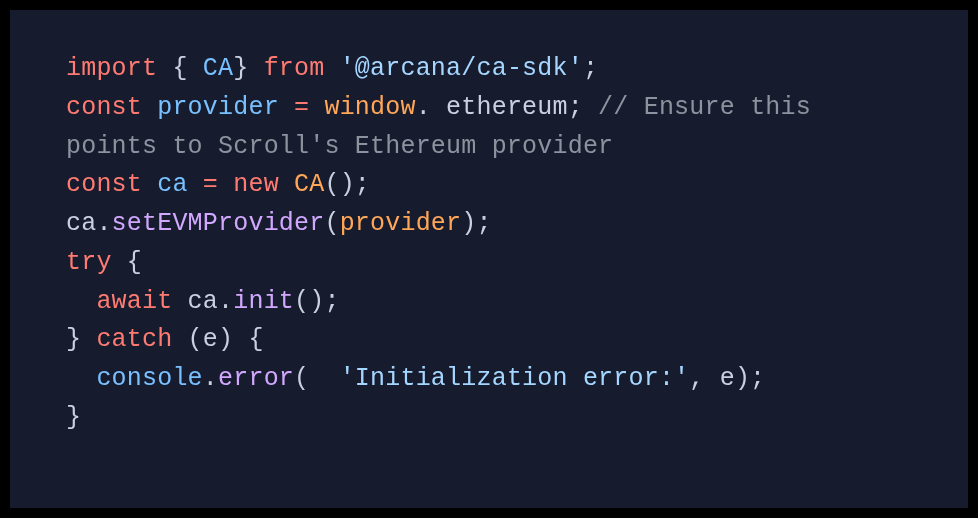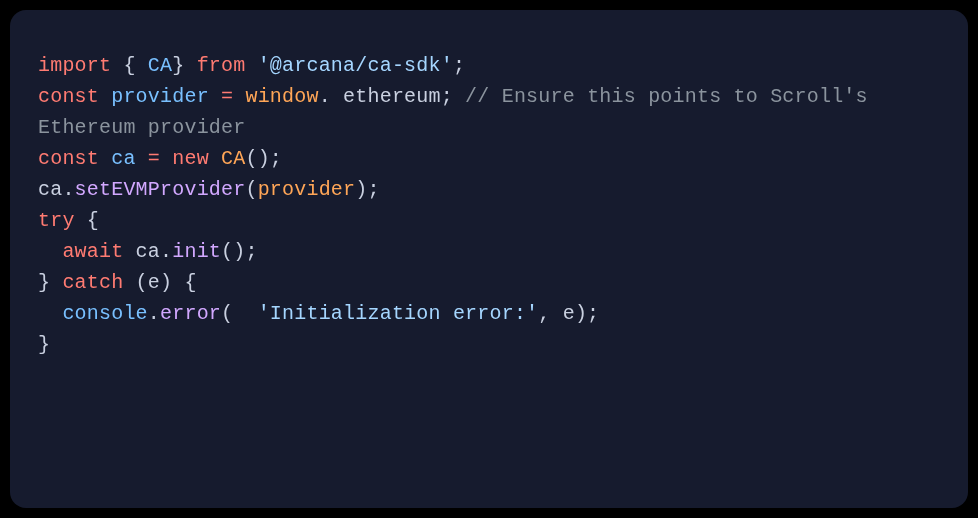--- a/index.html
+++ b/index.html
@@ -9,25 +9,25 @@
     }
     body {
       background: #000;
       width: 978px;
       height: 518px;
       padding: 10px;
       font-family: 'Menlo', 'Monaco', 'Consolas', 'Courier New', monospace;
     }
     .code-block {
       background: #161b2e;
-      border-radius: 16px;
-      padding: 40px 28px;
+      border-radius: 0;
+      padding: 40px 56px;
       width: 100%;
       height: 100%;
-      font-size: 20px;
+      font-size: 25px;
       line-height: 1.55;
       color: #c9d0e0;
       white-space: pre-wrap;
       word-wrap: break-word;
       letter-spacing: 0.2px;
     }
     .kw { color: #ff7b72; }       
     .cls { color: #79c0ff; }       
     .var { color: #79c0ff; }       
     .str { color: #a5d6ff; }       

